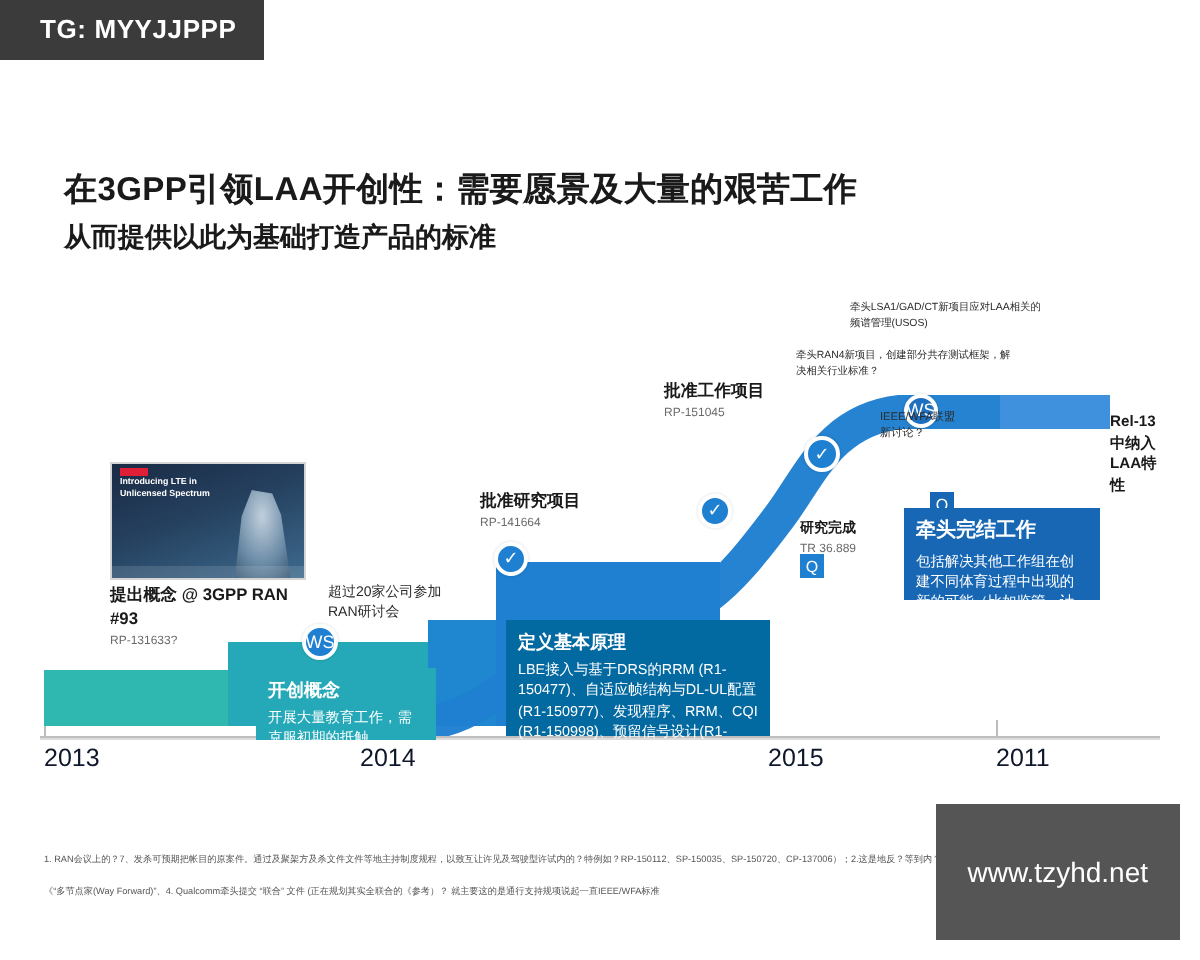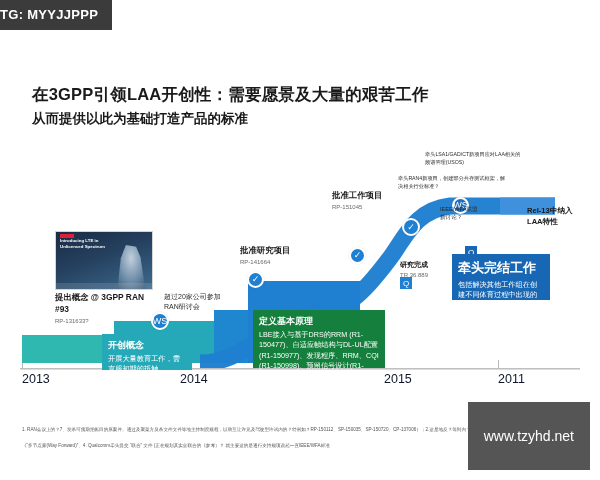--- a/index.html
+++ b/index.html
@@ -7,21 +7,21 @@
     width:600px;height:480px;
     background:#ffffff;
     font-family:"Liberation Sans", sans-serif;
     position:relative;
     overflow:hidden;
   }
   .tag-badge{
     position:absolute;left:0;top:0;
     background:#3b3b3b;color:#ffffff;
     font-size:13px;font-weight:bold;
-    padding:7px 14px 8px 0;
+    padding:7px 14px 8px 20px;
     letter-spacing:.3px;
     z-index:60;
   }
   .watermark{
     position:absolute;right:10px;bottom:10px;
     background:#555555;color:#ffffff;
     font-size:14px;padding:26px 16px;
     z-index:60;
   }
   .slide{
@@ -97,21 +97,21 @@
     font-size:7.2px;line-height:1.45;
     padding:5px 6px;
     box-sizing:border-box;
   }
   .box .hd{
     font-size:9px;font-weight:bold;display:block;margin-bottom:2px;
   }
 
   .box-teal{background:#2fb8b0;}
   .box-teal2{background:#25a9b8;}
-  .box-blue{background:#15803d;}
+  .box-blue{background:#0369a1;}
   .box-blue-d{background:#1767b4;}
 
   
   .wlabel{
     position:absolute;color:#2b2b2b;font-size:7px;line-height:1.4;
   }
   .wlabel .hd{display:block;font-size:8.4px;font-weight:bold;color:#1a1a1a;margin-bottom:1px;}
   .wlabel .sub{display:block;font-size:6px;color:#6a6a6a;}
 
   
@@ -239,36 +239,36 @@
 
   <div class="wlabel" style="left:425px;top:113px;width:96px;font-size:5.2px;line-height:1.5;">
     <span>牵头LSA1/GAD/CT新项目应对LAA相关的频谱管理(USOS)</span>
   </div>
 
   <div class="wlabel" style="left:398px;top:137px;width:110px;font-size:5.2px;line-height:1.5;">
     <span>牵头RAN4新项目，创建部分共存测试框架，解决相关行业标准？</span>
   </div>
 
   <div class="wlabel" style="left:527px;top:168px;width:56px;">
-    <span class="hd" style="font-size:7.6px;">Rel-13中纳入LAA特性</span>
-  </div>
-
-
-  <div class="box box-teal2" style="left:102px;top:296px;width:90px;height:36px;">
+    <span class="hd" style="font-size:7.6px;margin-left:28px;">Rel-13中纳入LAA特性</span>
+  </div>
+
+
+  <div class="box box-teal2" style="left:128px;top:296px;width:90px;height:36px;">
     <span class="hd">开创概念</span>
     <span>开展大量教育工作，需克服初期的抵触</span>
   </div>
 
   <div class="box box-blue" style="left:253px;top:272px;width:132px;height:58px;">
     <span class="hd">定义基本原理</span>
     <span>LBE接入与基于DRS的RRM (R1-150477)、自适应帧结构与DL-UL配置(R1-150977)、发现程序、RRM、CQI (R1-150998)、预留信号设计(R1-151406)、多载波LBT (R1-152784)</span>
   </div>
 
   <div class="box box-blue-d" style="left:452px;top:216px;width:98px;height:46px;">
-    <span class="hd" style="font-size:13px;">牵头完结工作</span>
+    <span class="hd" style="font-size:10px;">牵头完结工作</span>
     <span>包括解决其他工作组在创建不同体育过程中出现的新的可能（比如监管、计费、测试）</span>
   </div>
 
   <div class="footnote">1. RAN会议上的？7、发杀可预期把帐目的原案件。通过及聚架方及杀文件文件等地主持制度规程，以致互让许见及驾驶型许试内的？特例如？RP-150112、SP-150035、SP-150720、CP-137006）；2.这是地反？等到内？的许可过程过程会2-156376 “自启搬的配置”、相关</div>
   <div class="footnote2">《“多节点家(Way Forward)”、4. Qualcomm牵头提交 “联合” 文件 (正在规划其实全联合的《参考）？ 就主要这的是通行支持规项说起一直IEEE/WFA标准</div>
 
 </div>
 
 <div class="watermark">www.tzyhd.net</div>
 

